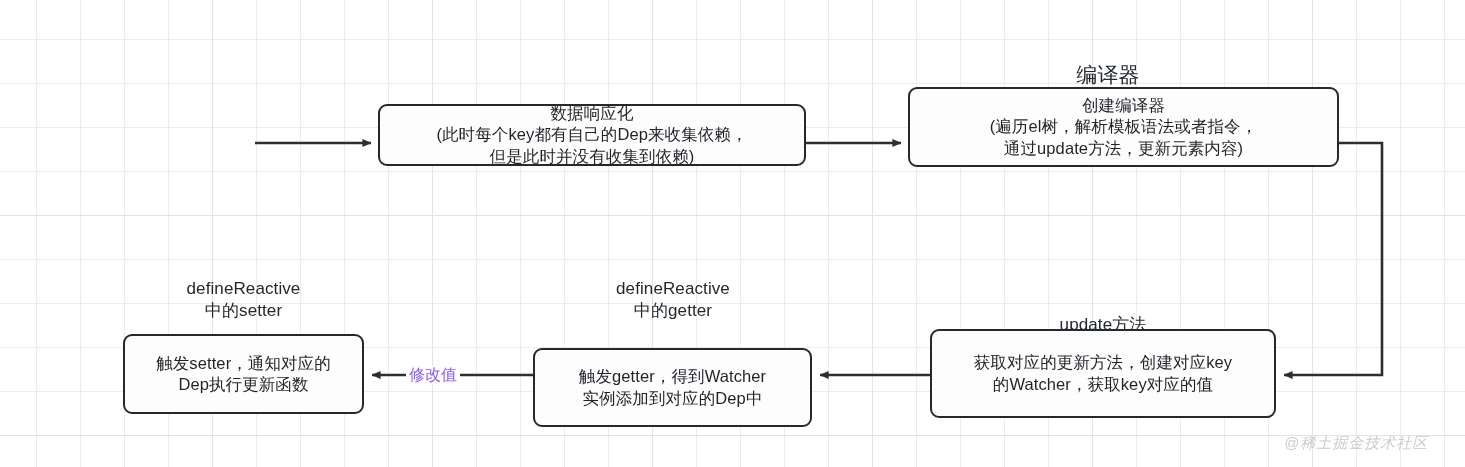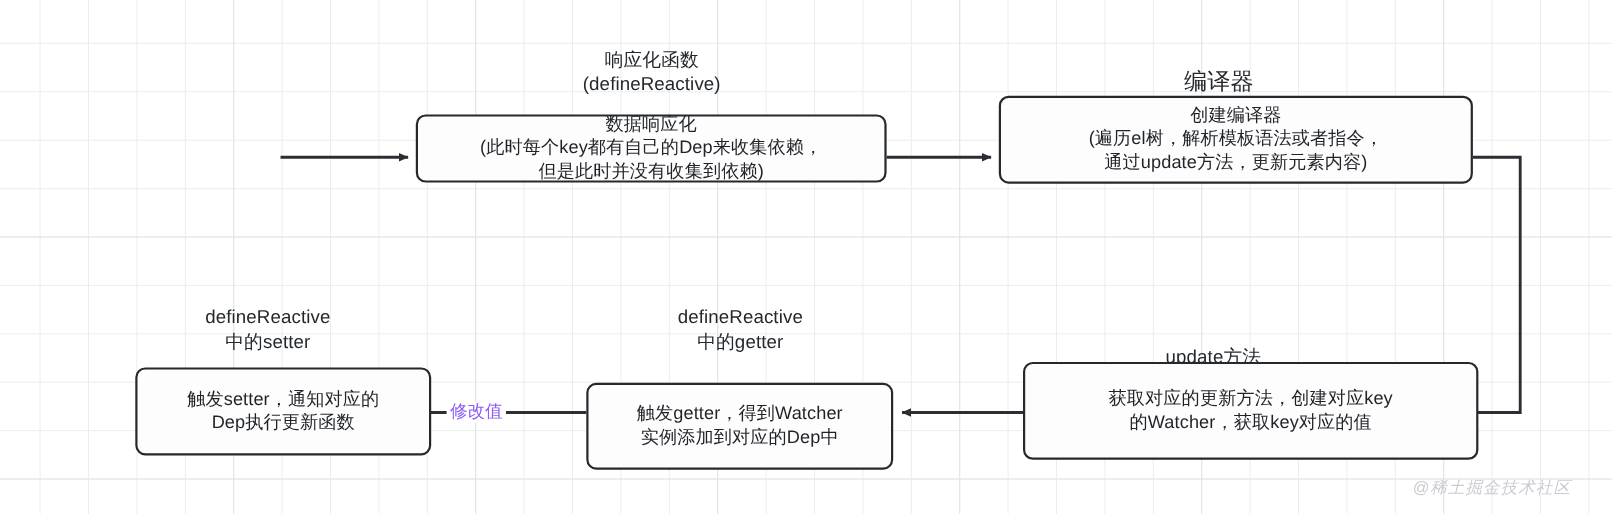--- a/index.html
+++ b/index.html
@@ -82,23 +82,23 @@
     color: #c9ccd1;
     white-space: nowrap;
     letter-spacing: 1px;
     font-style: italic;
   }
 
   
   #node-new-cvue      { left: 122px;  top: 106px; width: 133px; height: 75px;  font-size: 17px; }
   #node-reactive      { left: 378px;  top: 104px; width: 428px; height: 62px;  font-size: 16.5px; }
   #node-compiler      { left: 908px;  top: 87px; width: 431px; height: 80px;  font-size: 16.5px; }
-  #node-update        { left: 930px;  top: 329px; width: 414px; height: 89px;  font-size: 16.5px; }
+  #node-update        { left: 930px;  top: 329px; width: 346px; height: 89px;  font-size: 16.5px; }
   #node-getter        { left: 533px;  top: 348px; width: 279px; height: 79px;  font-size: 16.5px; }
-  #node-setter        { left: 123px;  top: 334px; width: 269px; height: 80px;  font-size: 16.5px; }
+  #node-setter        { left: 123px;  top: 334px; width: 241px; height: 80px;  font-size: 16.5px; }
 
   #cap-reactive  { left: 440px;  top: 44px;  width: 305px; font-size: 17px; }
   #cap-compiler  { left: 1008px; top: 62px;  width: 200px; font-size: 21px; }
   #cap-update    { left: 1003px; top: 290px; width: 200px; font-size: 17px; margin-top: 24px; }
   #cap-getter    { left: 545px;  top: 278px; width: 256px; font-size: 17px; }
   #cap-setter    { left: 123px;  top: 278px; width: 241px; font-size: 17px; }
 
   #label-modify  { left: 406px;  top: 366px; font-size: 16px; }
   .watermark     { left: 1284px; top: 434px; font-size: 15px; }
 </style>
@@ -130,22 +130,20 @@
 
     <g>
       <path d="M930,375 L820,375" stroke="#2b2f33" stroke-width="2.6" fill="none" marker-end="url(#arrowhead)"></path>
     </g>
 
     <g>
       <path d="M533,375 L372,375" stroke="#2b2f33" stroke-width="2.6" fill="none" marker-end="url(#arrowhead)"></path>
     </g>
   </svg>
 
-  <div class="caption" id="cap-reactive">响应化函数
-(defineReactive)</div>
   <div class="caption" id="cap-compiler">编译器</div>
   <div class="caption" id="cap-update">update方法</div>
   <div class="caption" id="cap-getter">defineReactive
 中的getter</div>
   <div class="caption" id="cap-setter">defineReactive
 中的setter</div>
 
 
   <div class="node" id="node-reactive">
     <span class="node-text">数据响应化

